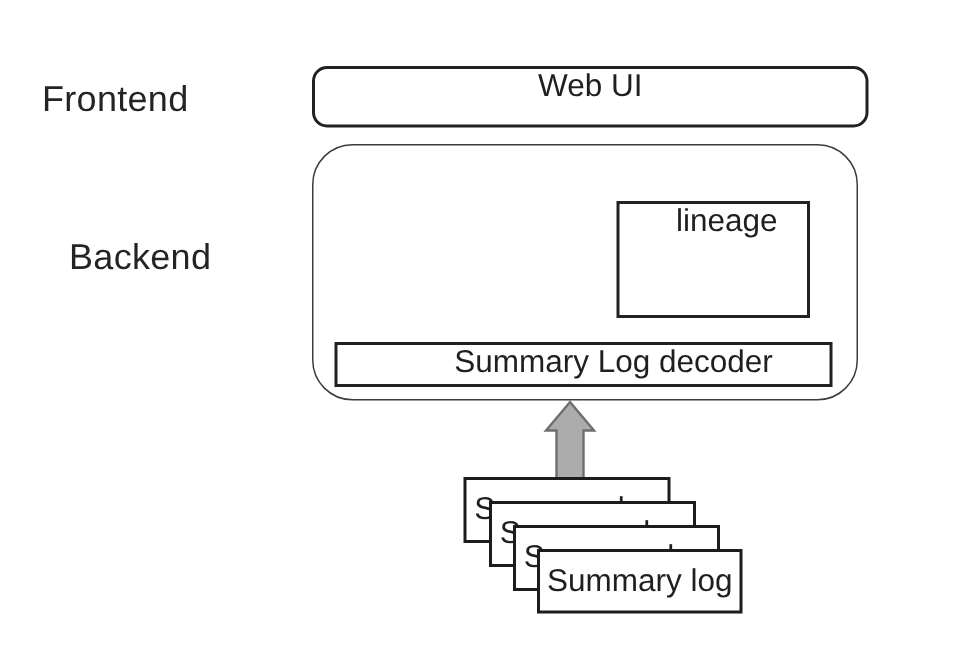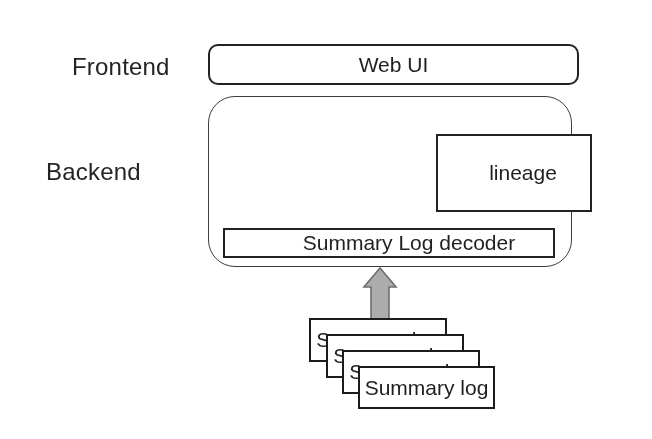--- a/index.html
+++ b/index.html
@@ -17,29 +17,28 @@
   }
   .side-label {
     position: absolute;
     left: 28px;
     font-size: 24px;
     font-weight: 400;
     color: #242424;
     letter-spacing: 0.2px;
     white-space: nowrap;
   }
-  .frontend-label { top: 53px; margin-left: 44px; }
+  .frontend-label { top: 53px; }
   .backend-label  { top: 158px; margin-left: 18px; }
 
   .node {
     position: absolute;
     background: #ffffff;
     border: 2px solid #222222;
     display: flex;
-    align-items: center;
     justify-content: center;
     font-size: 21px;
     color: #1f1f1f;
     white-space: nowrap;
   }
 
   .webui-node {
     left: 208px; top: 44px;
     width: 371px; height: 41px;
     border-radius: 10px;
@@ -48,21 +47,21 @@
   .backend-container {
     position: absolute;
     left: 208px; top: 96px;
     width: 364px; height: 171px;
     border: 1.6px solid #3c3c3c;
     border-radius: 27px;
     background: #ffffff;
   }
 
   .monitor-node { left: 224px; top: 134px; width: 140px; height: 79px; }
-  .lineage-node { left: 436px; top: 134px; width: 156px; height: 78px; padding-left: 18px; }
+  .lineage-node { left: 411px; top: 134px; width: 129px; height: 78px; padding-left: 18px; }
   .decoder-node { left: 223px; top: 228px; width: 332px; height: 30px; font-size: 21px; padding-left: 40px; }
 
   .arrow-svg {
     position: absolute;
     left: 0; top: 0;
     width: 652px; height: 439px;
     pointer-events: none;
   }
 
   .stack-card {

